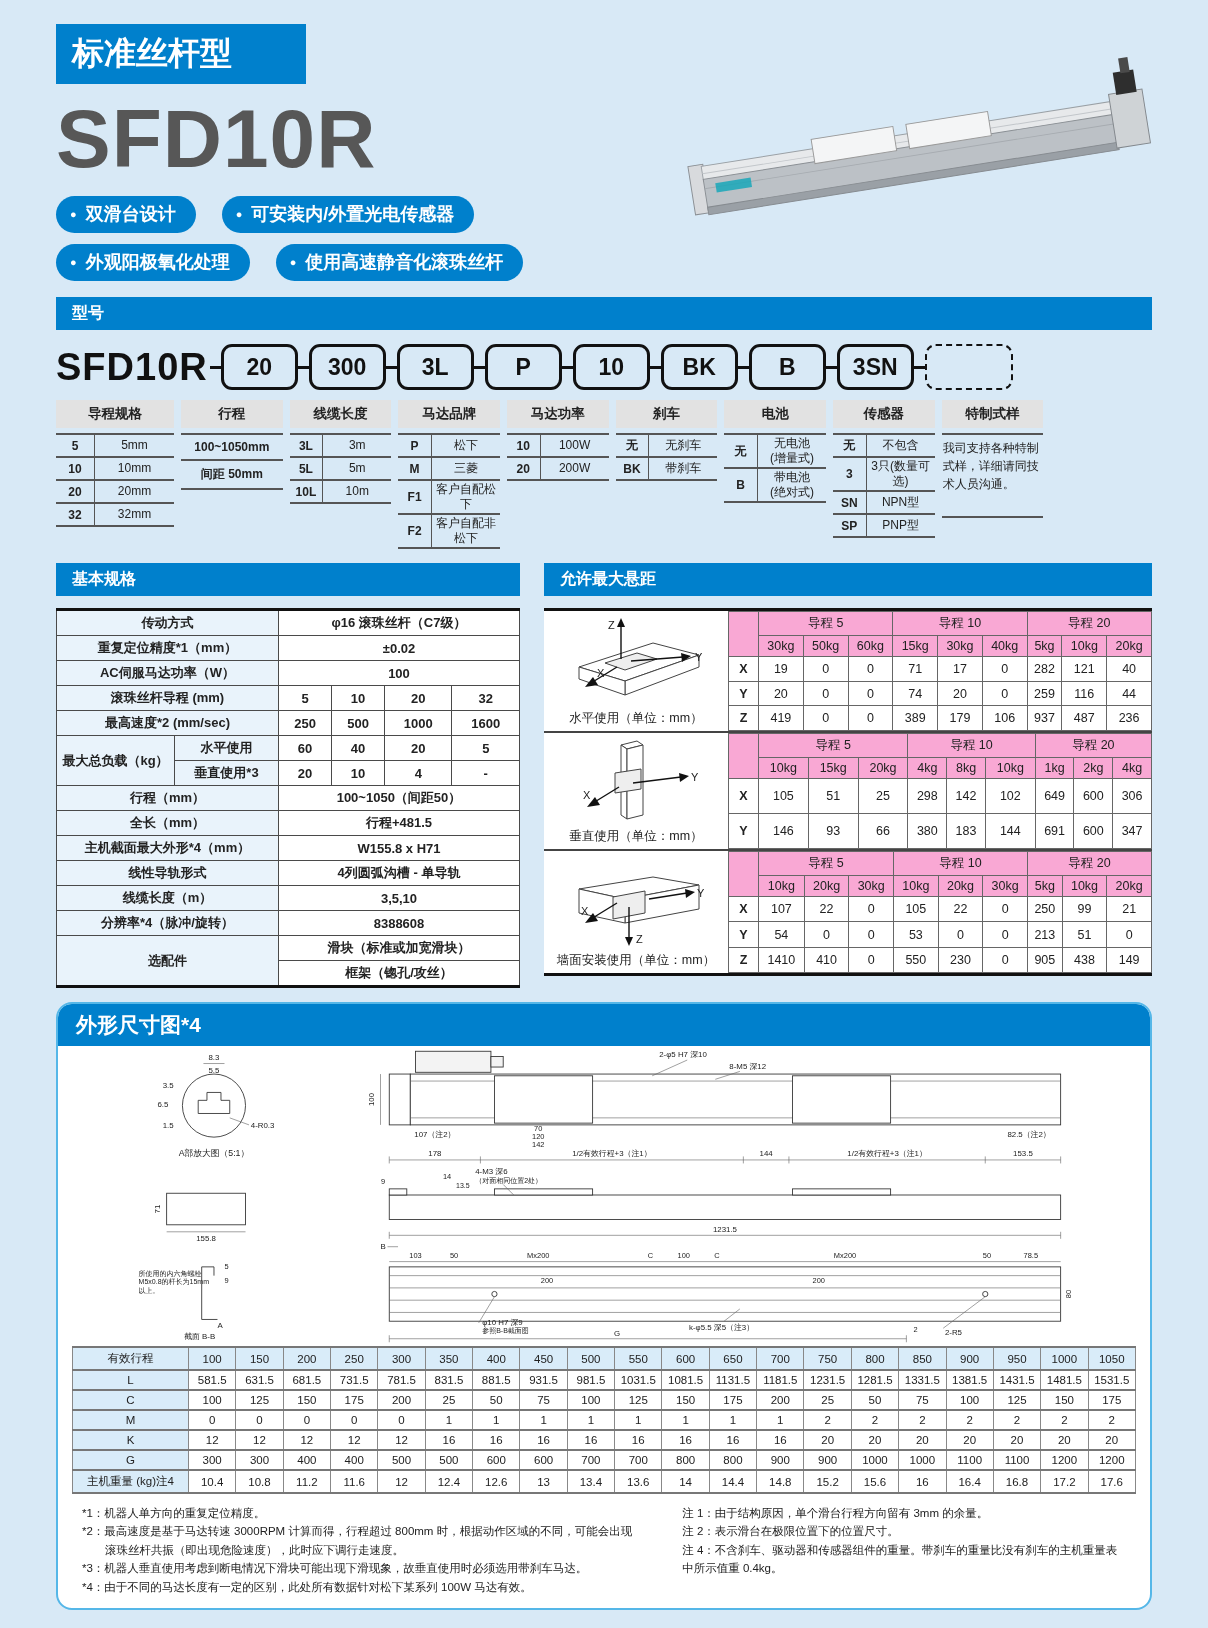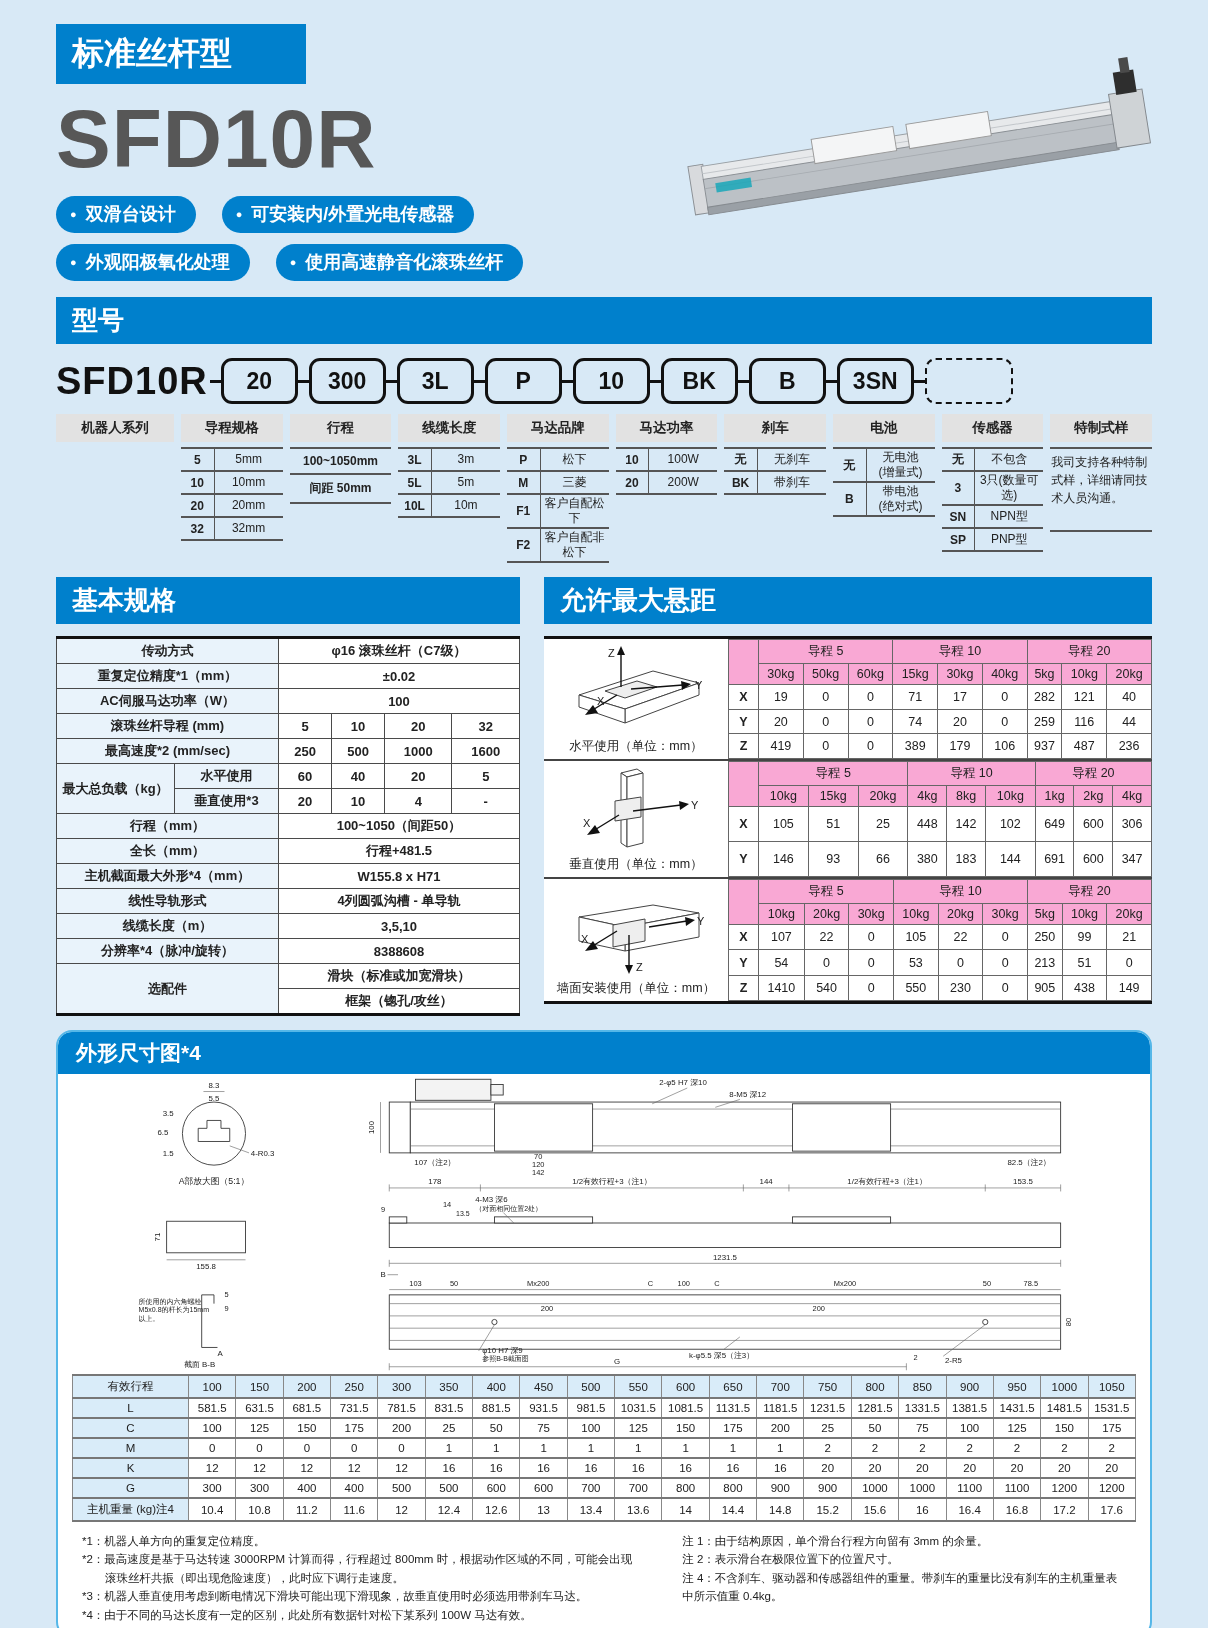--- a/index.html
+++ b/index.html
@@ -10,21 +10,21 @@
   
   .cat-banner{background:#0080cc;color:#fff;font-size:32px;font-weight:bold;padding:8px 26px 8px 16px;display:inline-block;min-width:250px;}
   .big-title{font-size:82px;font-weight:bold;color:#575757;line-height:1.05;margin:12px 0 14px;letter-spacing:1px;}
   .pills{display:flex;flex-direction:column;gap:11px;margin-bottom:16px;}
   .pill-row{display:flex;gap:26px;}
   .pill{background:#0080cc;color:#fff;border-radius:19px;padding:6px 20px 7px 14px;font-size:18px;font-weight:bold;display:inline-flex;align-items:center;gap:9px;}
   .pill .dot{font-size:11px;line-height:1;}
   .product-img{position:absolute;top:42px;right:44px;width:490px;height:235px;}
 
   
-  .section-banner{background:#0080cc;color:#fff;font-size:26px;font-weight:bold;padding:6px 16px;}
+  .section-banner{background:#0080cc;color:#fff;font-size:16px;font-weight:bold;padding:6px 16px;}
   .full{width:100%;}
 
   
   .model-code-row{display:flex;align-items:center;margin:14px 0 10px;}
   .model-prefix{font-size:38px;font-weight:bold;color:#111;margin-right:2px;letter-spacing:1px;}
   .connector{width:11px;height:3px;background:#111;flex:none;}
   .code-box{border:3px solid #111;border-radius:11px;min-width:77px;height:46px;display:flex;align-items:center;justify-content:center;font-size:23px;font-weight:bold;color:#111;background:transparent;padding:0 8px;}
   .code-box.dashed{border:2px dashed #111;min-width:88px;}
 
   
@@ -152,23 +152,20 @@
       <div class="code-box">BK</div>
       <div class="connector"></div>
       <div class="code-box">B</div>
       <div class="connector"></div>
       <div class="code-box">3SN</div>
       <div class="connector"></div>
       <div class="code-box dashed"></div>
     </div>
   <div class="option-grid">
       <div class="opt-col">
-        <div class="opt-head">机器人系列</div>
-      </div>
-      <div class="opt-col">
         <div class="opt-head">导程规格</div>
         <div class="opt-table">
           <div class="opt-row">
             <div class="opt-code">5</div>
             <div class="opt-val">5mm</div>
           </div>
           <div class="opt-row">
             <div class="opt-code">10</div>
             <div class="opt-val">10mm</div>
           </div>
@@ -508,21 +505,21 @@
                   <th class="load">2kg</th>
                   <th class="load">4kg</th>
                 </tr>
               </thead>
               <tbody>
                 <tr>
                   <td class="axis">X</td>
                   <td class="val">105</td>
                   <td class="val">51</td>
                   <td class="val">25</td>
-                  <td class="val">448</td>
+                  <td class="val">298</td>
                   <td class="val">142</td>
                   <td class="val">102</td>
                   <td class="val">649</td>
                   <td class="val">600</td>
                   <td class="val">306</td>
                 </tr>
                 <tr>
                   <td class="axis">Y</td>
                   <td class="val">146</td>
                   <td class="val">93</td>
@@ -598,21 +595,21 @@
                   <td class="val">53</td>
                   <td class="val">0</td>
                   <td class="val">0</td>
                   <td class="val">213</td>
                   <td class="val">51</td>
                   <td class="val">0</td>
                 </tr>
                 <tr>
                   <td class="axis">Z</td>
                   <td class="val">1410</td>
-                  <td class="val">540</td>
+                  <td class="val">410</td>
                   <td class="val">0</td>
                   <td class="val">550</td>
                   <td class="val">230</td>
                   <td class="val">0</td>
                   <td class="val">905</td>
                   <td class="val">438</td>
                   <td class="val">149</td>
                 </tr>
               </tbody>
           </table>

